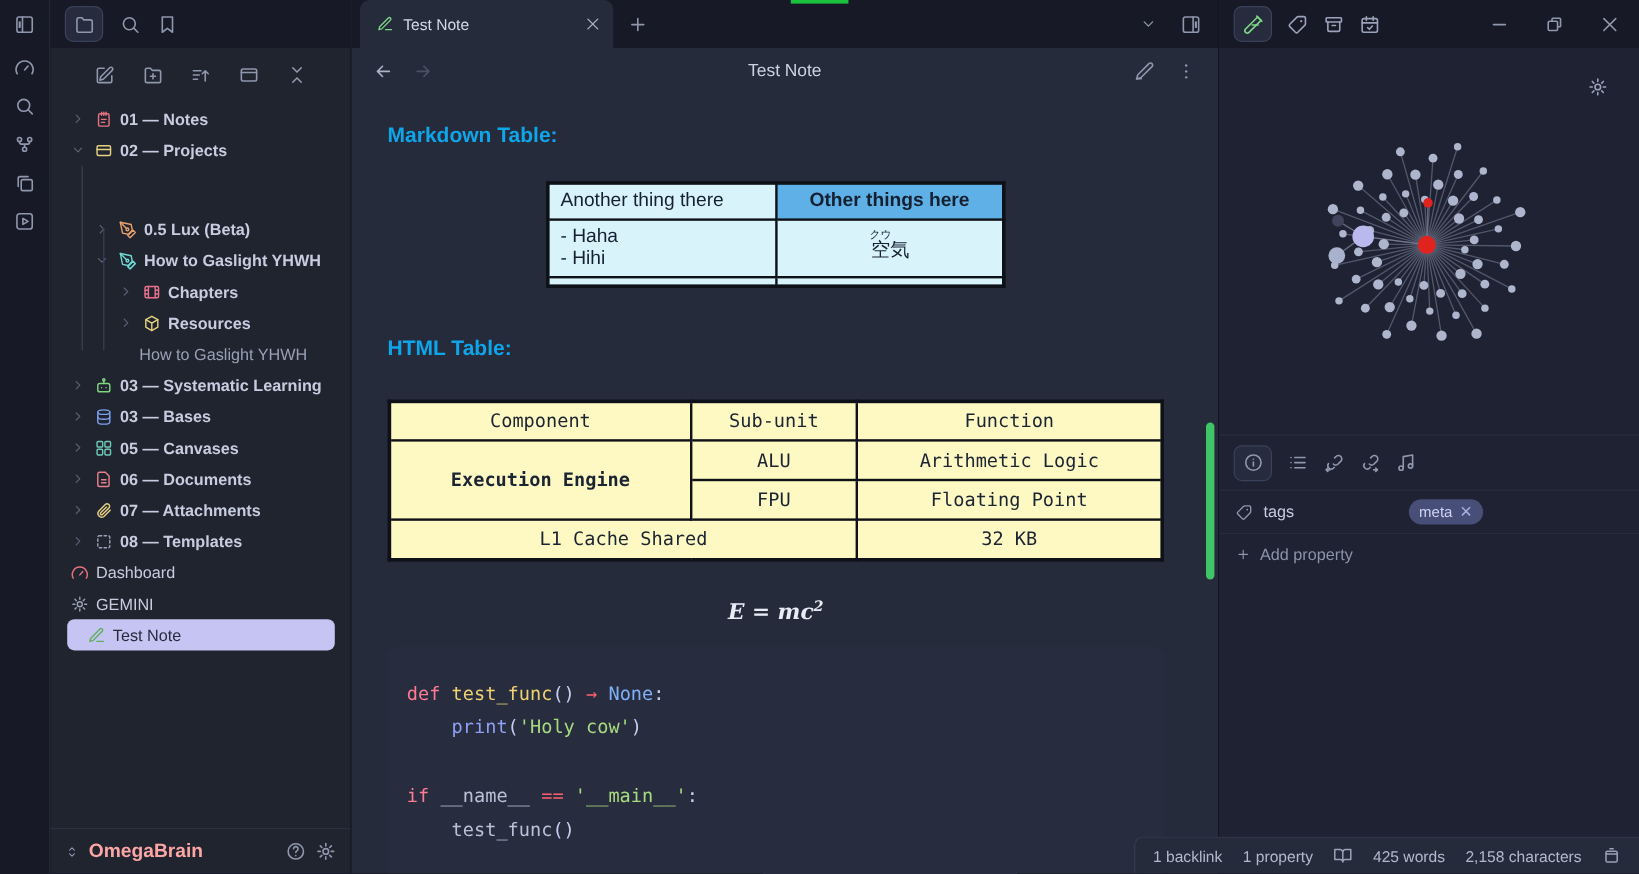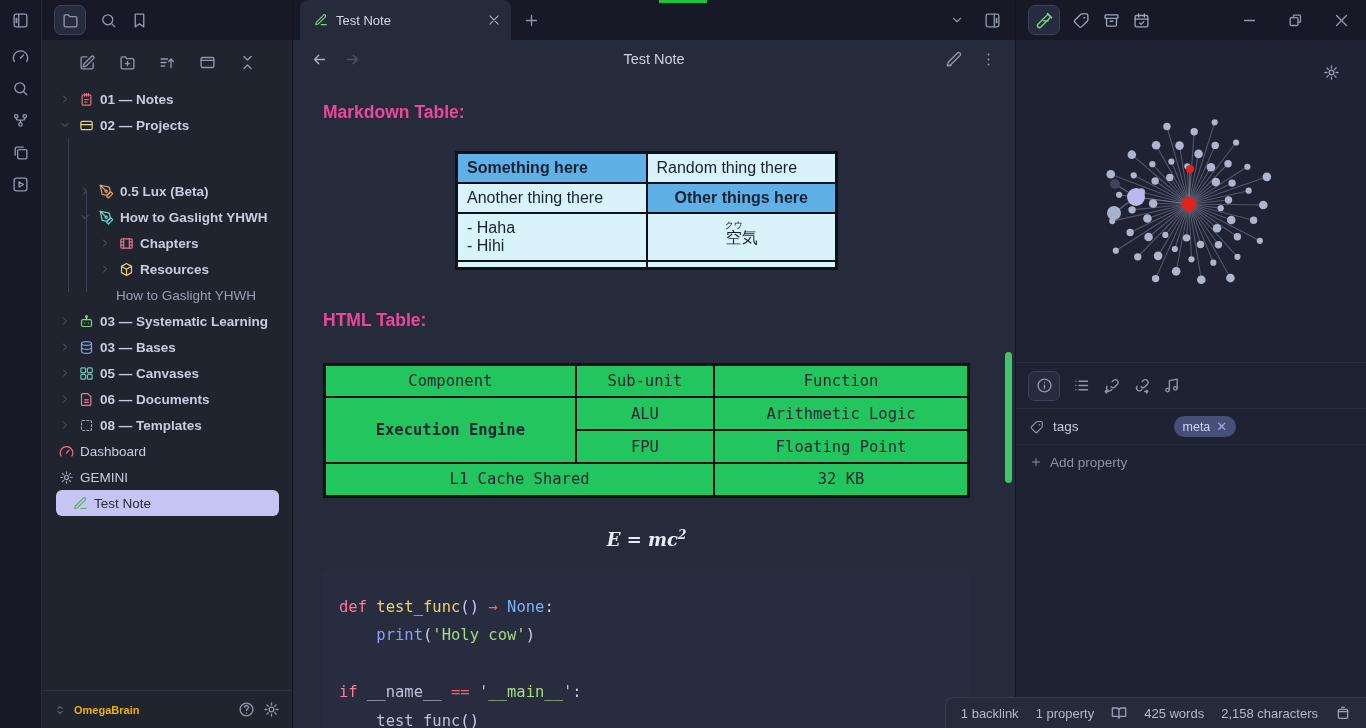--- a/index.html
+++ b/index.html
@@ -32,54 +32,54 @@
   .tree-row .chev { color:#5c6478; width:14px; flex:0 0 14px; }
   .tree-row .chev svg { width:12px; height:12px; }
   .tree-row .ticon { width:16px; flex:0 0 16px; }
   .tree-row .ticon svg { width:15px; height:15px; }
   .tree-row .lbl { white-space:nowrap; overflow:hidden;text-align:center; }
   .tree-row.bold .lbl { font-weight:bold; }
   .tree-row.dim { color:#98a0b6; }
   .tree-row.selected { background:#c5c4f2; border-radius:6px; margin:0 13px 0 14px; color:#272c3e; }
   .vault { height:38px; border-top:1px solid #2c3142; display:flex; align-items:center;
            padding:0 12px; gap:8px; }
-  .vault-name { font-weight:bold; font-size:11px; color:#eab308; }
+  .vault-name { font-weight:bold; font-size:16px; color:#fca5a5; }
   .vault .spacer { flex:1; }
 
   
   .main { width:723px; flex:0 0 723px; height:100%; display:flex; flex-direction:column;
           background:#262b3b; position:relative; border-right:1px solid #12151f; }
   .tabbar { height:40px; background:#171a26; display:flex; align-items:flex-end; position:relative; }
   .green-strip { position:absolute; left:366px; top:0; width:48px; height:3px; background:#1bc23d; }
   .tab { width:211px; height:40px; margin-left:7px; background:#262b3b; border-radius:8px 8px 0 0;
          display:flex; align-items:center; gap:8px; padding:0 10px 0 14px; }
   .tab-label { font-size:13px; color:#d3d9e8; flex:1; }
   .newtab { margin-left:12px; height:40px; display:flex; align-items:center; color:#aab1c5; }
   .tabbar-right { margin-left:auto; display:flex; align-items:center; gap:20px; padding-right:14px; height:40px; color:#aab1c5; }
   .note-header { height:38px; display:flex; align-items:center; padding:0 18px; position:relative; }
   .nav-arrows { display:flex; gap:16px; }
   .note-title { position:absolute; left:0; right:0; text-align:center; font-size:14.5px; color:#ccd2e2; pointer-events:none; }
   .note-header-right { margin-left:auto; display:flex; gap:18px; color:#aab1c5; }
   .content { flex:1; overflow:hidden; }
   .content-inner { width:647px; margin-left:30px; }
-  h2.mdhead { margin-top:24px; font-size:17.5px; color:#ec4899; font-weight:bold; }
+  h2.mdhead { margin-top:24px; font-size:17.5px; color:#0ea5e9; font-weight:bold; }
   h2.mdhead2 { margin-top:40px; }
 
   table.mdtable { border-collapse:collapse; width:383px; margin:28px auto 0; table-layout:fixed;
                   border:3px solid #0e1118; font-size:16px; color:#152031; }
   table.mdtable td { border:2px solid #0e1118; background:#d9f3fb; padding:5px 9px; }
   table.mdtable td.hl { background:#5fb0e6; font-weight:bold; }
   table.mdtable td.center { text-align:center; }
   table.mdtable tr.partial td { height:7px; padding:0; }
   ruby rt { font-size:9px; }
 
   table.htmltable { border-collapse:collapse; width:647px; margin-top:32px; table-layout:fixed;
                     border:3px solid #0e1118; font-family:"DejaVu Sans Mono", monospace;
                     font-size:15.5px; color:#1a2433; }
-  table.htmltable td { border:2px solid #0e1118; background:#22c55e; padding:5px 6px; text-align:center; height:33px; }
+  table.htmltable td { border:2px solid #0e1118; background:#fef9c3; padding:5px 6px; text-align:center; height:33px; }
   table.htmltable td.b { font-weight:bold; }
 
   .formula { margin-top:30px; text-align:center; color:#e8ecf5;
              font-family:"DejaVu Serif", serif; font-style:italic; font-weight:600; font-size:18px; }
   .formula sup { font-size:12px; }
 
   .codeblock { margin-top:18px; background:#272d3f; border-radius:8px; padding:25px 16px 40px 16px; }
   .code-line { font-family:"DejaVu Sans Mono", monospace; font-size:15.5px; line-height:28.5px;
                white-space:pre; min-height:28.5px; }
   .tok-kw{color:#ff7a93}.tok-fn{color:#efd26f}.tok-bi{color:#8f9ff4}.tok-ty{color:#7fb0f8}
@@ -376,20 +376,33 @@
             </svg>
           </span>
           <span class="lbl">06 — Documents</span>
         </div>
         <div class="tree-row bold" style="padding-left: 16px;">
           <span class="icon chev">
             <svg viewBox="0 0 24 24" fill="none" stroke="currentColor" stroke-width="1.9" stroke-linecap="round" stroke-linejoin="round">
               <path d="M9 6l6 6-6 6"></path>
             </svg>
           </span>
+          <span class="icon ticon" style="color: rgb(230, 207, 128);">
+            <svg viewBox="0 0 24 24" fill="none" stroke="currentColor" stroke-width="1.9" stroke-linecap="round" stroke-linejoin="round">
+              <path d="M20.5 11.5l-8.3 8.3a5 5 0 0 1-7-7L14 4a3.3 3.3 0 0 1 4.7 4.7l-8.6 8.6a1.65 1.65 0 0 1-2.3-2.3l7.8-7.8"></path>
+            </svg>
+          </span>
+          <span class="lbl">07 — Attachments</span>
+        </div>
+        <div class="tree-row bold" style="padding-left: 16px;">
+          <span class="icon chev">
+            <svg viewBox="0 0 24 24" fill="none" stroke="currentColor" stroke-width="1.9" stroke-linecap="round" stroke-linejoin="round">
+              <path d="M9 6l6 6-6 6"></path>
+            </svg>
+          </span>
           <span class="icon ticon" style="color: rgb(154, 162, 184);">
             <svg viewBox="0 0 24 24" fill="none" stroke="currentColor" stroke-width="1.9" stroke-linecap="round" stroke-linejoin="round">
               <rect x="4" y="4" width="16" height="16" rx="2" stroke-dasharray="3.2 3.2"></rect>
             </svg>
           </span>
           <span class="lbl">08 — Templates</span>
         </div>
         <div class="tree-row" style="padding-left: 16px;">
           <span class="icon ticon" style="color: rgb(232, 113, 127);">
             <svg viewBox="0 0 24 24" fill="none" stroke="currentColor" stroke-width="1.9" stroke-linecap="round" stroke-linejoin="round">
@@ -510,24 +523,20 @@
             </svg>
           </span>
       </div>
     </div>
     <div class="content">
       <div class="content-inner">
         <h2 class="mdhead">Markdown Table:</h2>
 
         <table class="mdtable">
           <tbody>
-              <tr>
-            <td class="hl">Something here</td>
-            <td>Random thing there</td>
-          </tr>
           <tr>
             <td>Another thing there</td>
             <td class="hl center">Other things here</td>
           </tr>
           <tr>
             <td>
               <div>- Haha</div>
               <div>- Hihi</div>
             </td>
             <td class="center">

